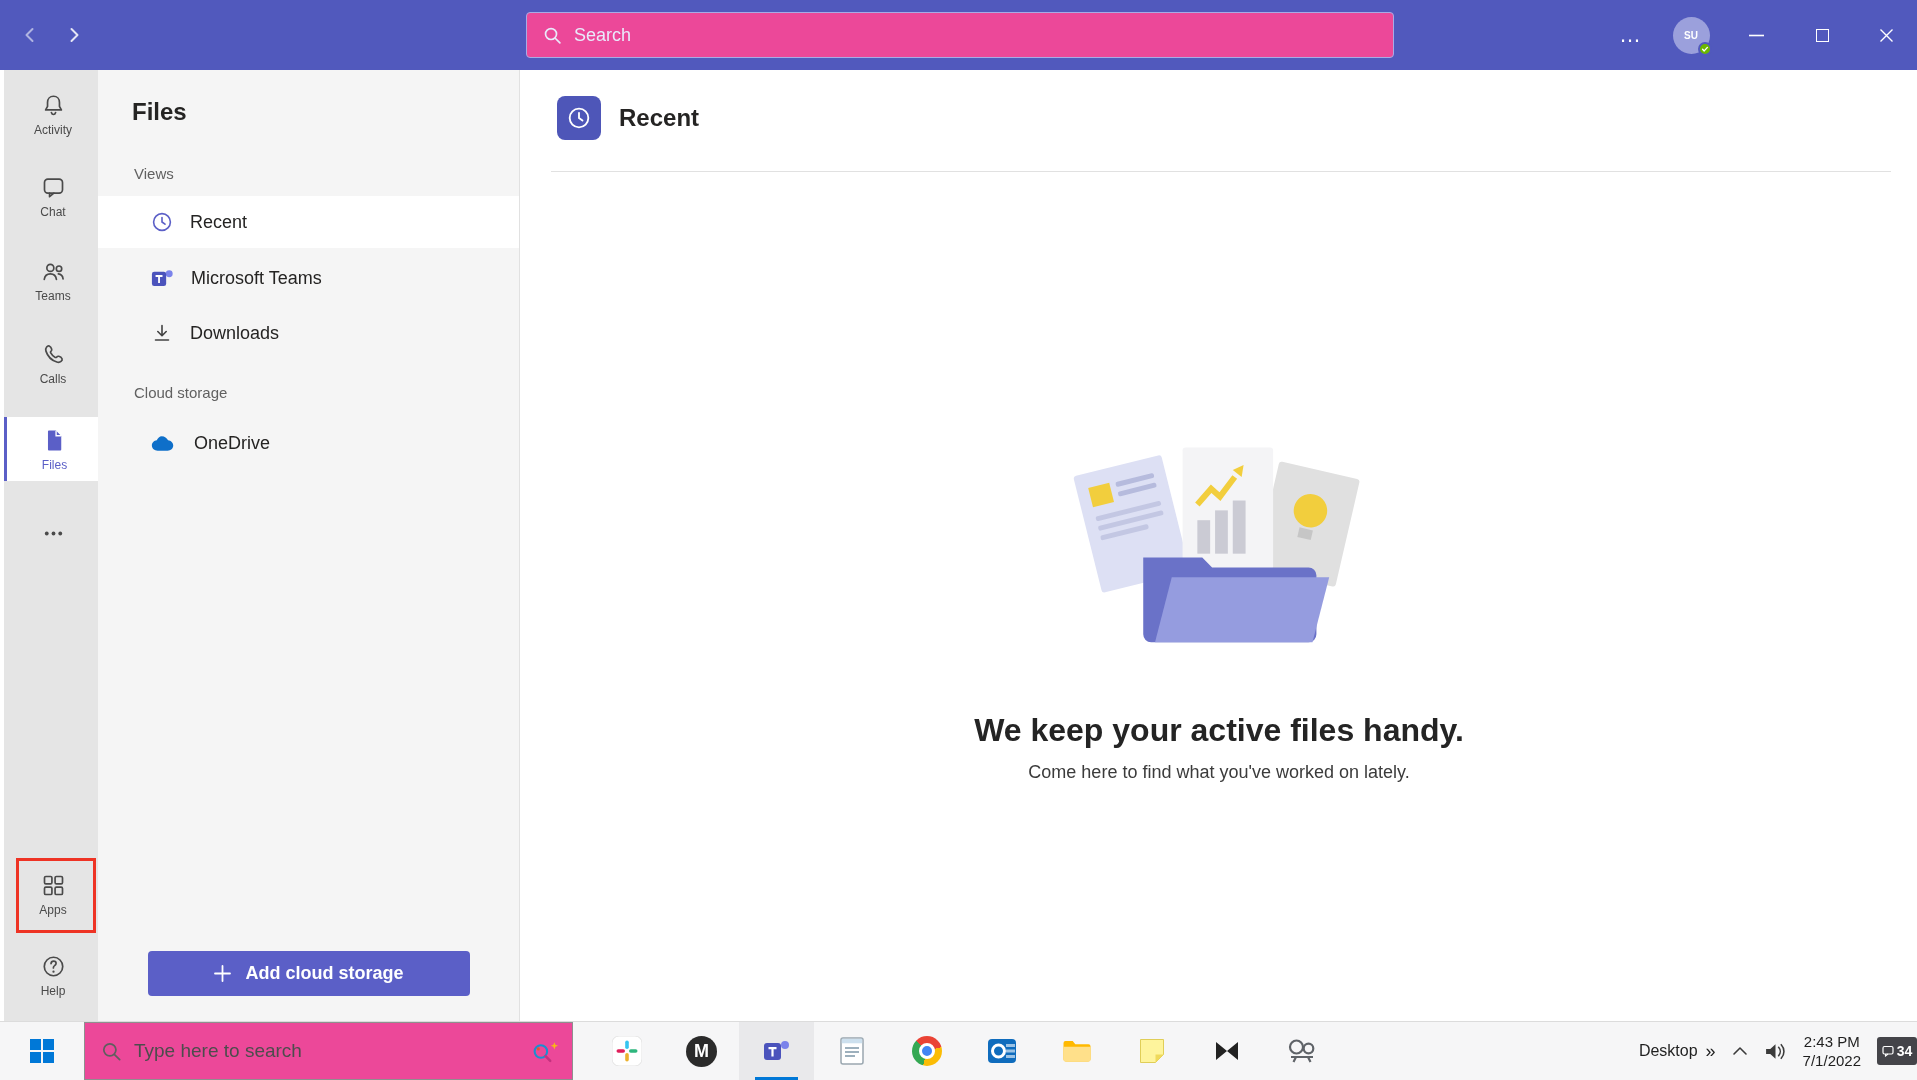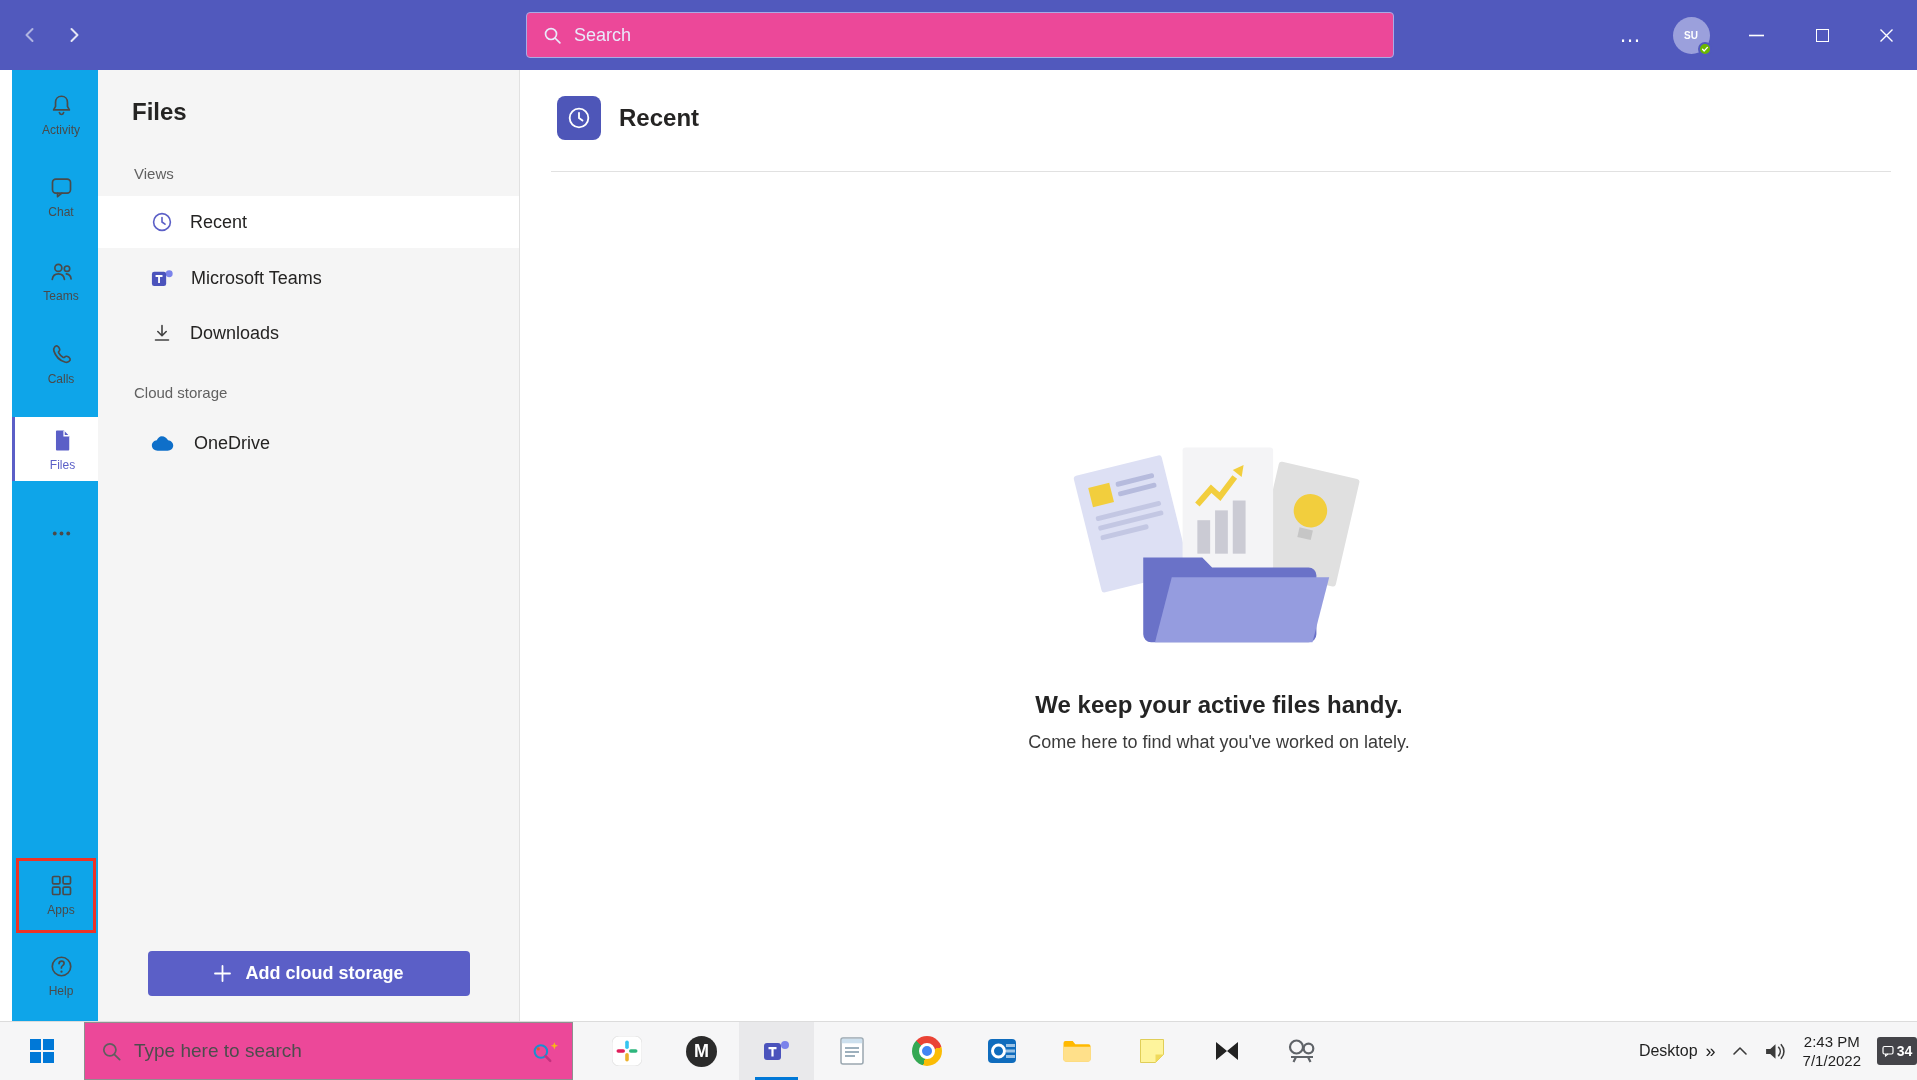--- a/index.html
+++ b/index.html
@@ -22,21 +22,21 @@
   #avatar-wrap{width:64px}
   #avatar{position:relative;width:37px;height:37px;border-radius:50%;background:#9ba0dc;color:#fff;
     font-size:10px;font-weight:bold;display:flex;align-items:center;justify-content:center}
   #presence{position:absolute;right:-2px;bottom:-2px;width:14px;height:14px;border-radius:50%;
     background:#6BB700;border:2px solid #5159BD;display:flex;align-items:center;justify-content:center}
   #min-btn,#max-btn{width:66px}
   #close-btn{width:62px}
   .max-box{width:13px;height:13px;border:1.5px solid #fff}
 
   
-  #rail{position:absolute;left:12px;top:70px;width:98px;height:951px;background:#0ea5e9}
+  #rail{position:absolute;left:4px;top:70px;width:98px;height:951px;background:#e5e5e5}
   .rail-item{position:absolute;left:0;width:98px;height:64px;display:flex;flex-direction:column;
     align-items:center;justify-content:center;gap:4px;color:#4a4a4a;cursor:pointer}
   .rail-item .lbl{font-size:12px}
   .rail-item.active{background:#fff;border-left:3px solid #5B5FC7;color:#5B5FC7}
 
   
   #panel{position:absolute;left:98px;top:70px;width:422px;height:951px;background:#F5F5F5;border-right:1px solid #E1E1E1}
   #panel-title{position:absolute;left:34px;top:28px;font-size:24px;font-weight:bold;color:#252423}
   .sec-label{position:absolute;left:36px;font-size:15px;color:#616161}
   #views-label{top:95px}
@@ -52,21 +52,21 @@
     border:none;border-radius:4px;font-size:18px;font-weight:bold;font-family:inherit;display:flex;
     align-items:center;justify-content:center;gap:14px;cursor:pointer}
 
   
   #main{position:absolute;left:521px;top:70px;width:1396px;height:951px;background:#fff}
   #main-header{position:absolute;left:36px;top:26px;display:flex;align-items:center;gap:18px}
   #header-tile{width:44px;height:44px;border-radius:8px;background:#4E56B8;display:flex;align-items:center;justify-content:center}
   #main-title{font-size:24px;font-weight:bold;color:#252423}
   #main-divider{position:absolute;left:30px;right:26px;top:101px;height:1px;background:#E1E1E1}
   #empty{position:absolute;left:0;top:340px;width:100%;display:flex;flex-direction:column;align-items:center}
-  #empty-title{margin-top:35px;font-size:24px;font-weight:bold;color:#242424}
+  #empty-title{margin-top:56px;font-size:32px;font-weight:bold;color:#242424}
   #empty-subtitle{margin-top:13px;font-size:18px;color:#3b3b3b}
 
   
   #highlight-box{position:absolute;left:16px;top:858px;width:80px;height:75px;border:3px solid #EE3324;z-index:40}
 
   
   #taskbar{position:absolute;left:0;top:1021px;width:1917px;height:59px;background:#F6F6F7;
     border-top:1px solid #DCDCDC;display:flex;align-items:stretch}
   #start-btn{width:84px;display:flex;align-items:center;justify-content:center;cursor:pointer}
   #tb2-search{width:489px;background:#ec4899;border:1px solid #8f8f8f;display:flex;align-items:center;

